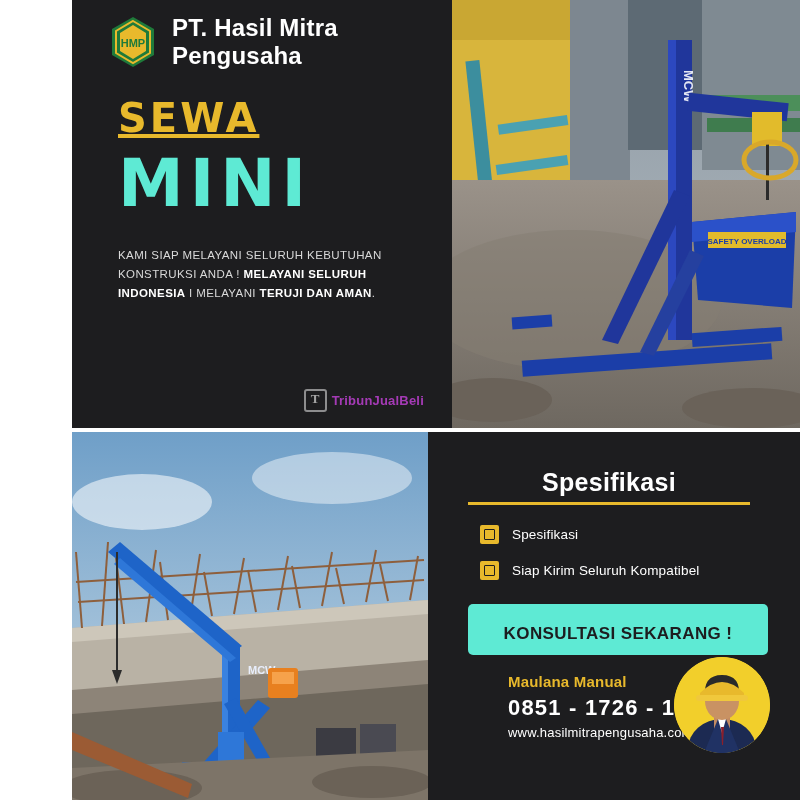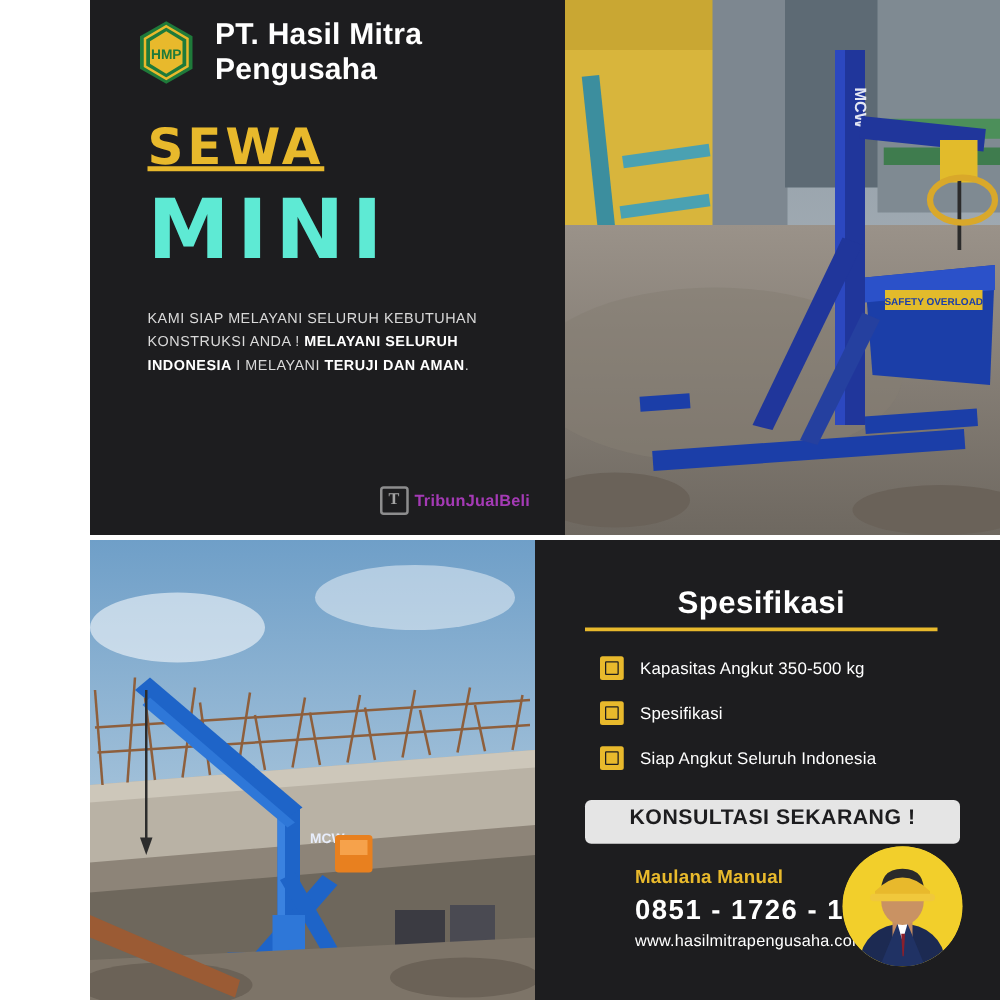--- a/index.html
+++ b/index.html
@@ -166,24 +166,24 @@
     border: 1.6px solid #1d1d1f;
     border-radius: 1px;
   }
   .spec-text {
     color: #ffffff;
     font-size: 13.5px;
     letter-spacing: .15px;
   }
   .cta {
     margin: 24px 8px 0 6px;
-    background: #e5e5e5;
+    background: #5eead4;
     border-radius: 5px;
     text-align: center;
-    padding: 4px 0 11px;
+    padding: 20px 0 11px;
     color: #1d1d1f;
     font-size: 17px;
     font-weight: bold;
     letter-spacing: .4px;
     border: none;
     width: calc(100% - 14px);
     display: block;
     cursor: pointer;
     font-family: "Liberation Sans", sans-serif;
   }
@@ -382,29 +382,25 @@
       <path d="M0 300 L120 352 L116 366 L0 318 Z" fill="#9b5b34"></path>
     </svg>
   </div>
 
   <div class="bottom-right">
 
     <span class="spec-title">Spesifikasi</span>
 
     <div class="spec-item">
       <span class="spec-ico"></span>
-      <span class="spec-text">Kapasitas Angkut 350-500 kg</span>
+      <span class="spec-text">Spesifikasi</span>
     </div>
     <div class="spec-item">
       <span class="spec-ico"></span>
-      <span class="spec-text">Spesifikasi</span>
-    </div>
-    <div class="spec-item">
-      <span class="spec-ico"></span>
-      <span class="spec-text">Siap Angkut Seluruh Indonesia</span>
+      <span class="spec-text">Siap Kirim Seluruh Kompatibel</span>
     </div>
 
     <button class="cta">KONSULTASI SEKARANG !</button>
 
     <div class="contact">
       <div class="contact-name">Maulana Manual</div>
       <div class="contact-phone">0851 - 1726 - 1230</div>
       <div class="website">www.hasilmitrapengusaha.com</div>
       <div class="person">
         <svg width="96" height="96" viewBox="0 0 96 96">

